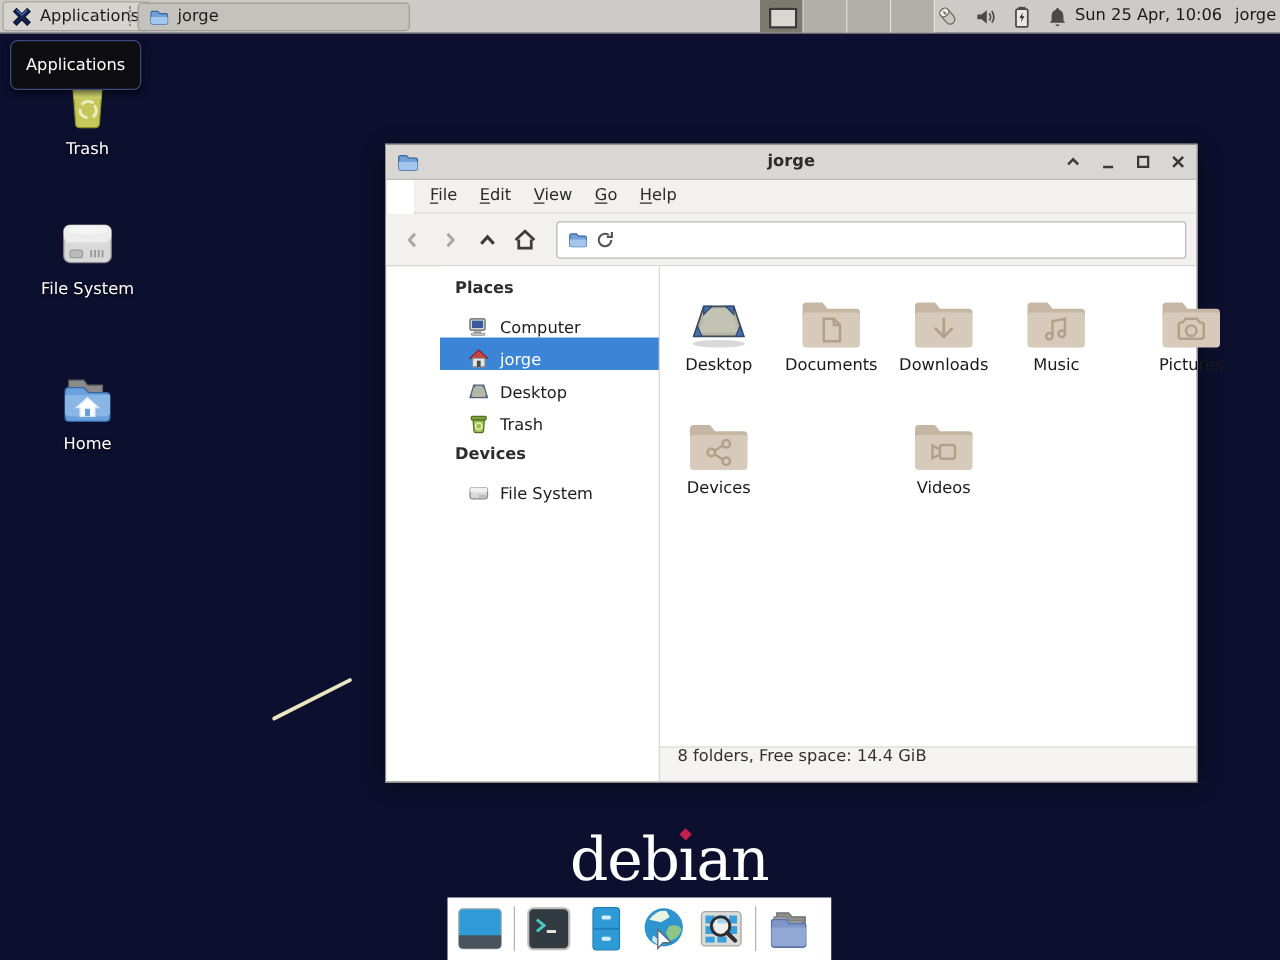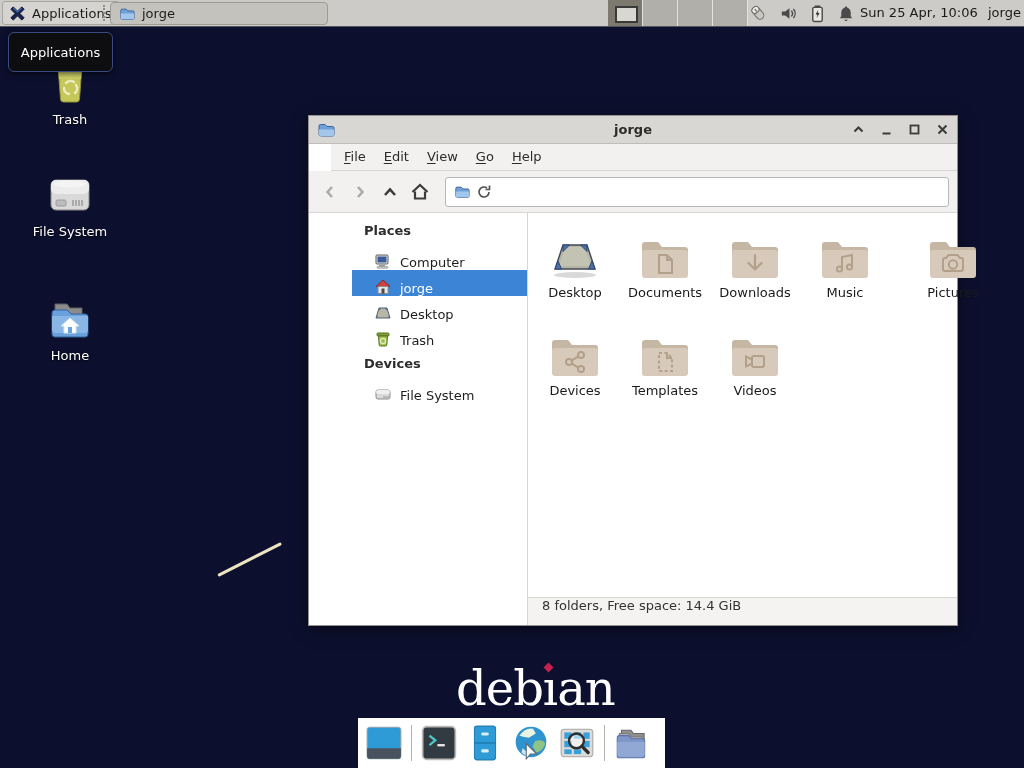--- a/index.html
+++ b/index.html
@@ -323,33 +323,20 @@
                   <circle cx="32" cy="20" r="3"></circle>
                   <circle cx="32" cy="34" r="3"></circle>
                 <line x1="22.7" y1="25.6" x2="29.3" y2="21.4"></line>
                   <line x1="22.7" y1="28.4" x2="29.3" y2="32.6"></line>
               </g>
             </svg>
           </div>
           <div class="flbl">Devices</div>
         </div>
 
-        <div class="fcell" style="left:92px;top:114px">
-          <div class="fic">
-            <svg width="52" height="44" viewBox="0 0 52 44">
-              <path d="M3 8 q0-3 3-3 h13 l4 5 h23 q3 0 3 3 v4 H3 Z" fill="#c6b7a5"></path>
-              <rect x="3" y="13" width="46" height="28" rx="3" fill="#d7cabb"></rect>
-              <g fill="none" stroke="#b3a08a" stroke-width="2">
-                <path d="M20 18 h8 l5 5 v13 h-13 Z" stroke-dasharray="3 2.4"></path>
-                <path d="M28 18 v5 h5"></path>
-              </g>
-            </svg>
-          </div>
-          <div class="flbl">Templates</div>
-        </div>
 
         <div class="fcell" style="left:182px;top:114px">
           <div class="fic">
             <svg width="52" height="44" viewBox="0 0 52 44">
               <path d="M3 8 q0-3 3-3 h13 l4 5 h23 q3 0 3 3 v4 H3 Z" fill="#c6b7a5"></path>
               <rect x="3" y="13" width="46" height="28" rx="3" fill="#d7cabb"></rect>
               <g fill="none" stroke="#b3a08a" stroke-width="2">
                 <rect x="23" y="21" width="12" height="11" rx="2"></rect>
                 <path d="M23 24.5 L17 21.5 V31.5 L23 28.5"></path>
               </g>

